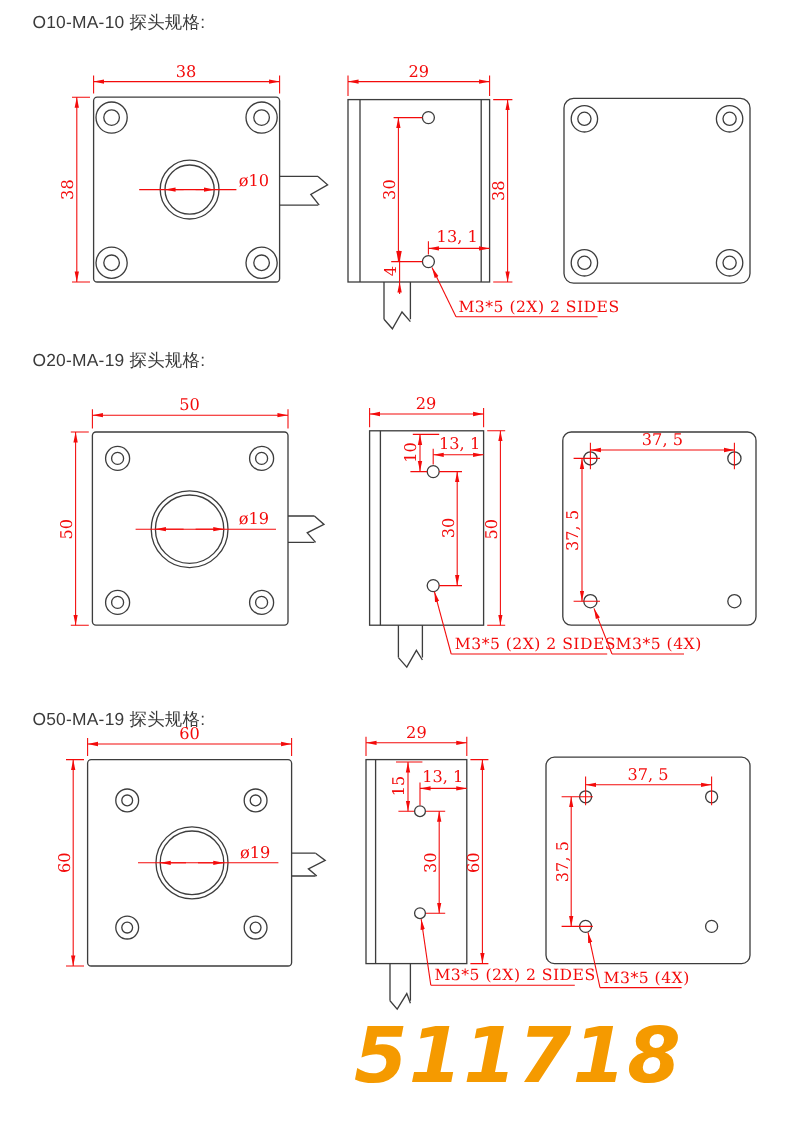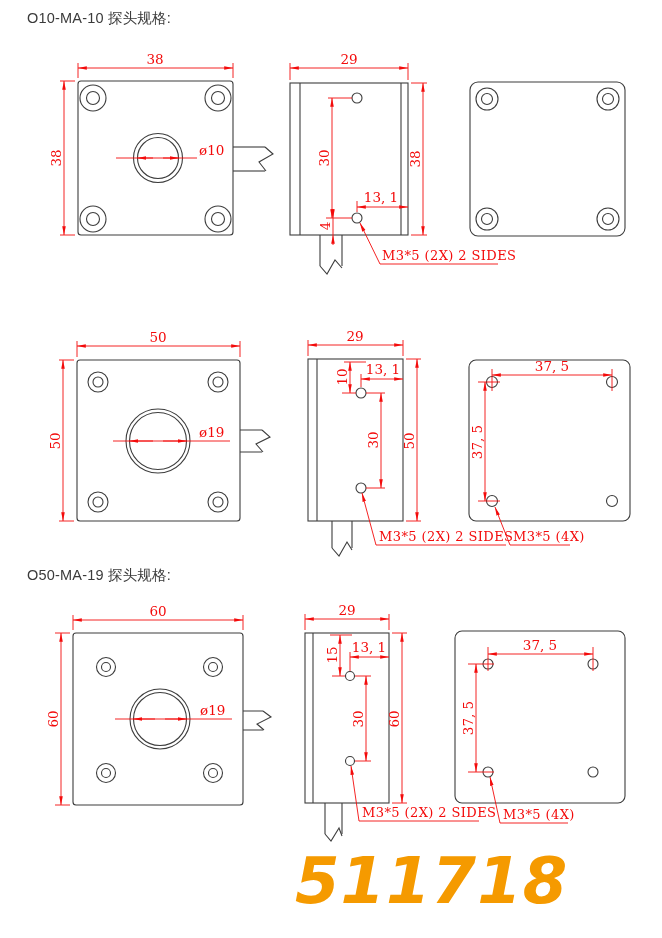--- a/index.html
+++ b/index.html
@@ -1,21 +1,21 @@
 <!DOCTYPE html>
 <html><head>
 <meta charset="utf-8">
 <style>
   html,body{margin:0;padding:0;background:#fff;}
   #page{position:relative;width:662px;height:938px;background:#ffffff;overflow:hidden;
         font-family:"Liberation Sans","DejaVu Sans",sans-serif;}
   .section-title{position:absolute;left:27px;font-size:14.5px;color:#3a3a3a;letter-spacing:0.2px;}
   #title-1{top:9px;text-align:right;}
   #title-2{top:291px;}
-  #title-3{top:566px;}
+  #title-3{top:590px;}
   #drawings{position:absolute;left:0;top:0;}
   
   .ln{stroke:#3d3d3d;stroke-width:1.1;fill:none;}
   
   .dl{stroke:#f30b0b;stroke-width:0.9;fill:none;}
   
   .dt{fill:#f30b0b;font-family:"DejaVu Serif","Liberation Serif",serif;font-size:13.5px;}
   
   .nt{fill:#f30b0b;font-family:"DejaVu Serif","Liberation Serif",serif;font-size:13px;letter-spacing:0.4px;}
   
@@ -27,20 +27,21 @@
                 font-size:19px;color:#4aa0e2;letter-spacing:1.5px;line-height:1.1;}
   .logo-tld{font-family:"DejaVu Sans","Liberation Sans",sans-serif;font-weight:bold;
             font-size:44px;color:#999999;line-height:0.72;letter-spacing:1px;}
 </style>
 </head>
 <body>
 
 <div id="page">
 
   <div class="section-title" id="title-1">O10-MA-10 探头规格:</div>
+  <div class="section-title" id="title-2">O20-MA-19 探头规格:</div>
   <div class="section-title" id="title-3">O50-MA-19 探头规格:</div>
 
   <svg id="drawings" width="662" height="850" viewBox="0 0 662 850">
     <defs>
       <marker id="arr" markerWidth="9" markerHeight="6" refX="8.8" refY="3" orient="auto-start-reverse" markerUnits="userSpaceOnUse">
         <path d="M0,1.2 L8.8,3 L0,4.8 Z" fill="#f30b0b"></path>
       </marker>
     </defs>
 
     <g>

